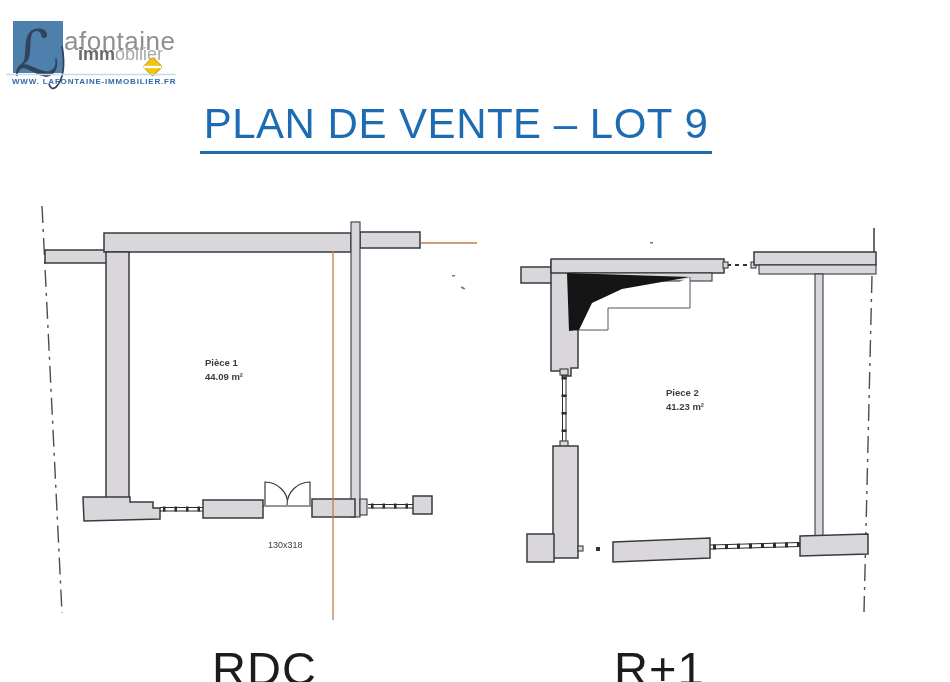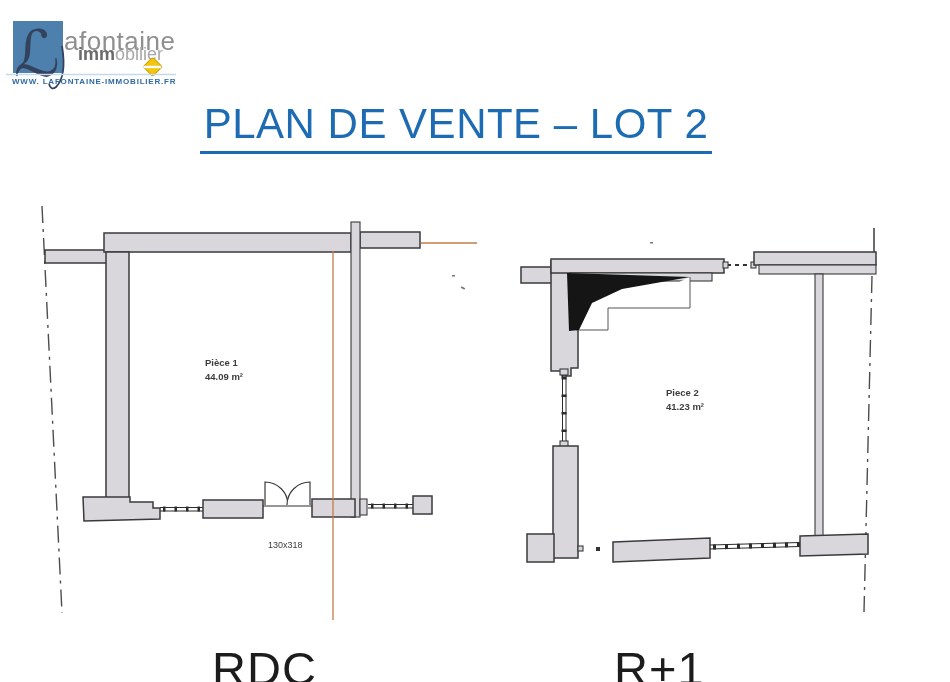--- a/index.html
+++ b/index.html
@@ -56,21 +56,21 @@
   <text x="163" y="60" text-anchor="end" class="brand-sub-bold"><tspan>imm</tspan><tspan class="brand-sub-light">obilier</tspan></text>
   <g>
     <rect x="146" y="60" width="13.5" height="13.5" rx="2" transform="rotate(45 152.7 66.7)" fill="#f2c50e" stroke="#cfa305" stroke-width="1"></rect>
     <line x1="144" y1="67" x2="161" y2="67" stroke="#ffffff" stroke-width="2.4"></line>
   </g>
   <line x1="6" y1="74.5" x2="176" y2="74.5" stroke="#c5d9ea" stroke-width="1.4"></line>
   <text x="12" y="84" class="brand-web">WWW. LAFONTAINE-IMMOBILIER.FR</text>
 </svg>
 
 <div class="title-wrap">
-  <span class="title-text">PLAN DE VENTE – LOT 2</span>
+  <span class="title-text">PLAN DE VENTE – LOT 9</span>
 </div>
 
 <svg id="plan-svg" width="950" height="682" viewBox="0 0 950 682">
 
   <g>
 
     <line x1="42" y1="206" x2="62" y2="613" class="boundary"></line>
 
     <rect x="45" y="250" width="62" height="13" class="wall"></rect>
     <rect x="104" y="233" width="247" height="19" class="wall"></rect>

